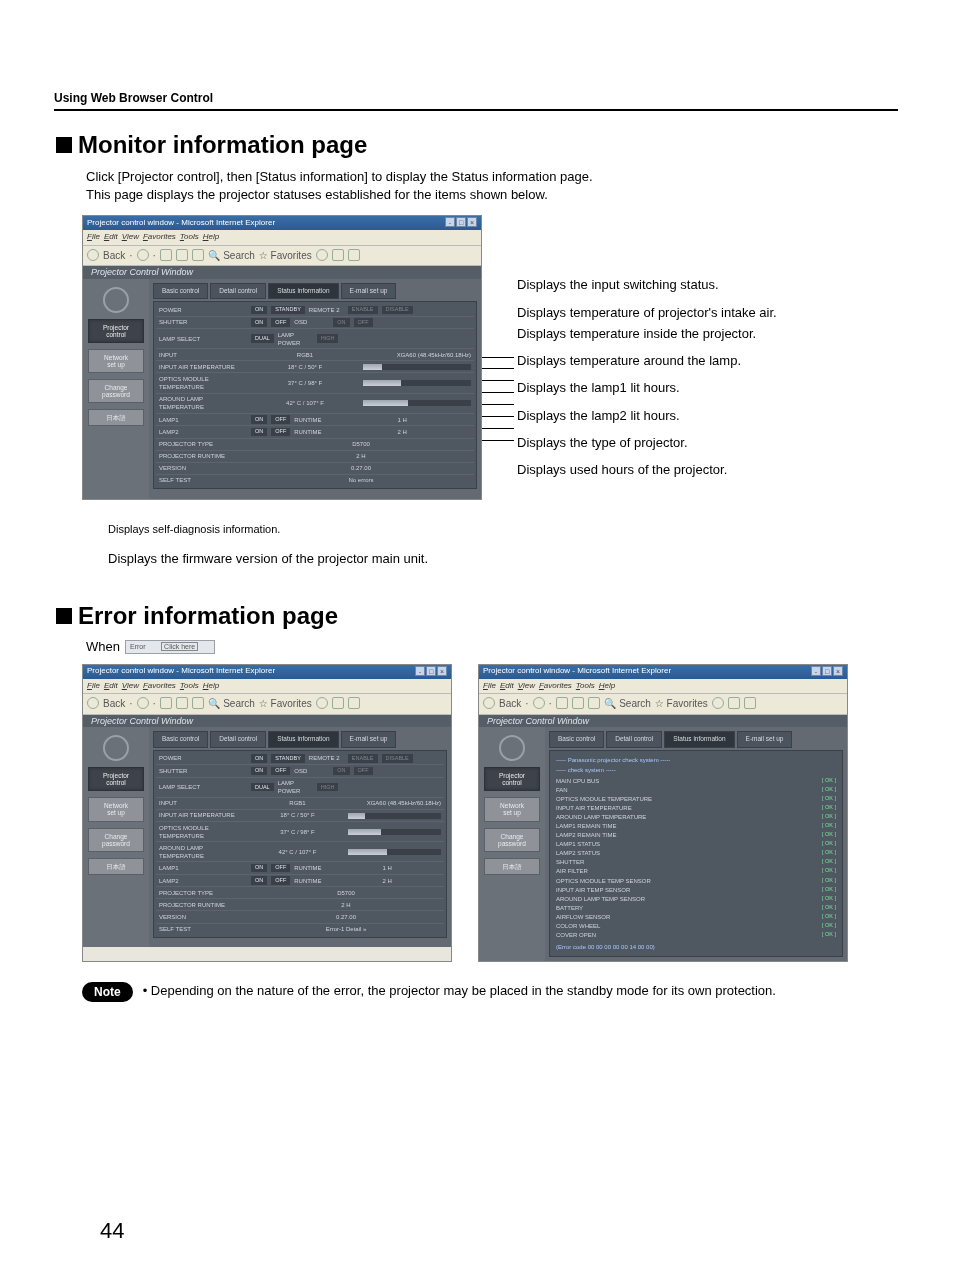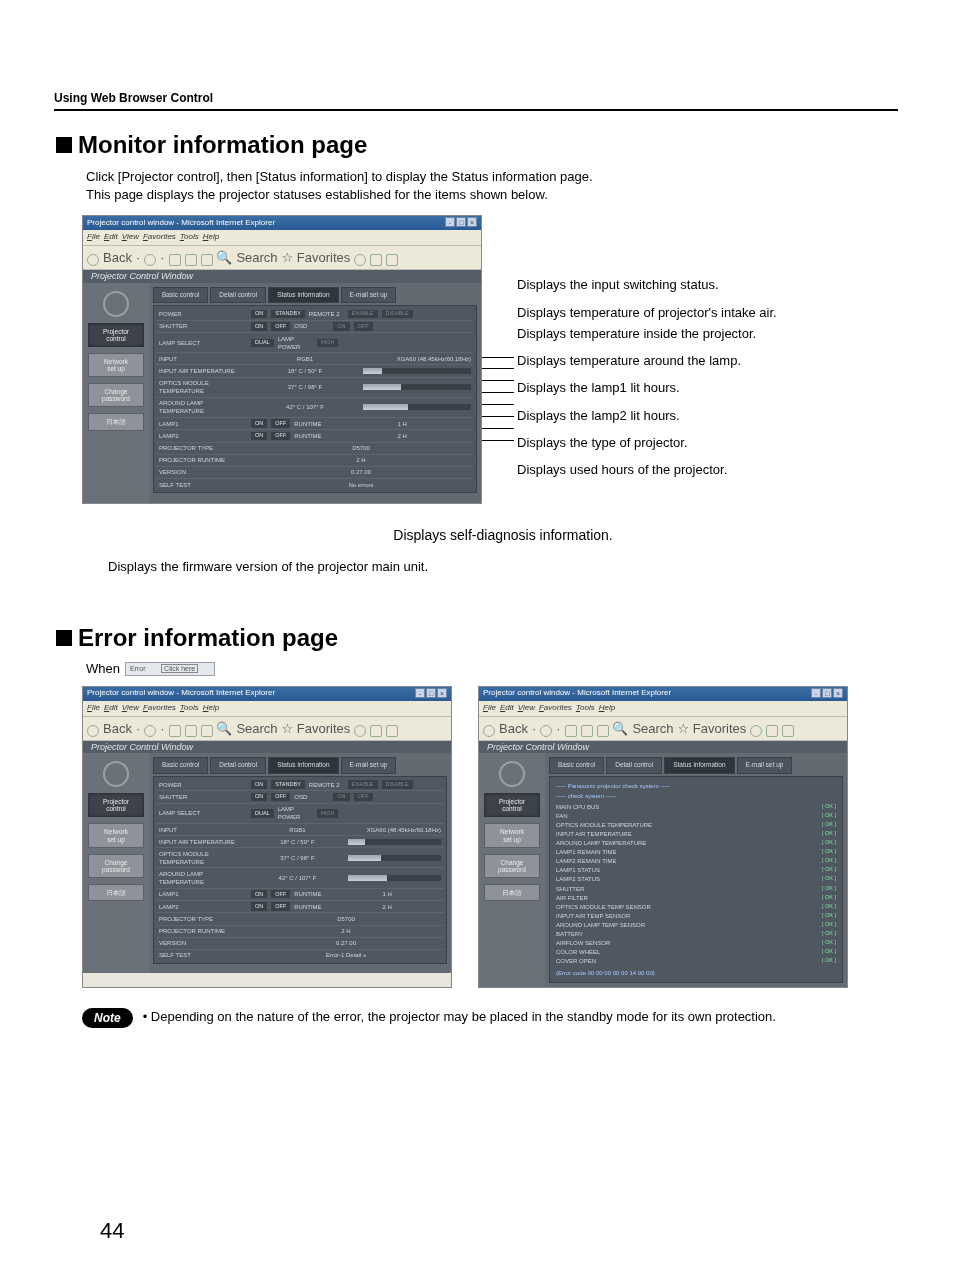--- a/index.html
+++ b/index.html
@@ -81,24 +81,24 @@
     gap: 4px;
     border-bottom: 1px solid #bbb;
     font-style: italic;
   }
   .menubar span { text-decoration: underline; text-decoration-color: transparent; }
   .menubar span::first-letter { text-decoration: underline; }
   .toolbar {
     background: #ece9d8;
     padding: 3px 4px;
     display: flex;
-    align-items: flex-end;
+    align-items: flex-start;
     gap: 4px;
     border-bottom: 1px solid #bbb;
-    font-size: 13px;
+    font-size: 10px;
     color: #555;
   }
   .toolbar .ico {
     width: 12px; height: 12px;
     border: 1px solid #9a9;
     border-radius: 50%;
     display: inline-block;
   }
   .toolbar .ico.sq { border-radius: 2px; }
   .banner {
@@ -206,24 +206,23 @@
     position: absolute;
     left: 435px;
     top: 62px;
     font-size: 13px;
     line-height: 1.25;
     width: 380px;
   }
   .callouts .co { margin-bottom: 11px; position: relative; }
   .callouts .co.two { margin-bottom: 5px; }
   .under-caption {
-    font-size: 14px;
+    font-size: 11px;
     margin-left: 52px;
     margin-top: 22px;
-    text-align: center;
   }
   .under-caption2 {
     font-size: 13px;
     margin-left: 52px;
     margin-top: 14px;
   }
   .error-intro {
     font-size: 13px;
     margin-left: 30px;
     margin-bottom: 8px;
@@ -262,21 +261,20 @@
     margin-left: 26px;
   }
   .note-pill {
     background: #000;
     color: #fff;
     border-radius: 10px;
     padding: 2px 12px;
     font-size: 12px;
     font-weight: bold;
     flex-shrink: 0;
-    font-style: italic;
   }
   .note-text {
     font-size: 13px;
     line-height: 1.45;
   }
   .pagenum {
     position: absolute;
     font-size: 22px;
     left: 44px;
     bottom: 24px;
@@ -434,21 +432,21 @@
   <div class="lead-line" style="left:400px; width:32px; top:177px;"></div>
   <div class="lead-line" style="left:400px; width:32px; top:189px;"></div>
   <div class="lead-line" style="left:400px; width:32px; top:201px;"></div>
   <div class="lead-line" style="left:400px; width:32px; top:213px;"></div>
   <div class="lead-line" style="left:400px; width:32px; top:225px;"></div>
 </div>
 
 <div class="under-caption">Displays self-diagnosis information.</div>
 <div class="under-caption2">Displays the firmware version of the projector main unit.</div>
 
-<div class="big-heading" style="margin-top:46px;">
+<div class="big-heading" style="margin-top:32px;">
   <span class="sq"></span>
   <span>Error information page</span>
 </div>
 <div class="error-intro">
   <span>When</span>
   <span class="chip">
     <span>Error</span>
     &nbsp;&nbsp;&nbsp;&nbsp;&nbsp;&nbsp;
     <span style="border:1px solid #888; padding:0 2px;">Click here</span>
   </span>

